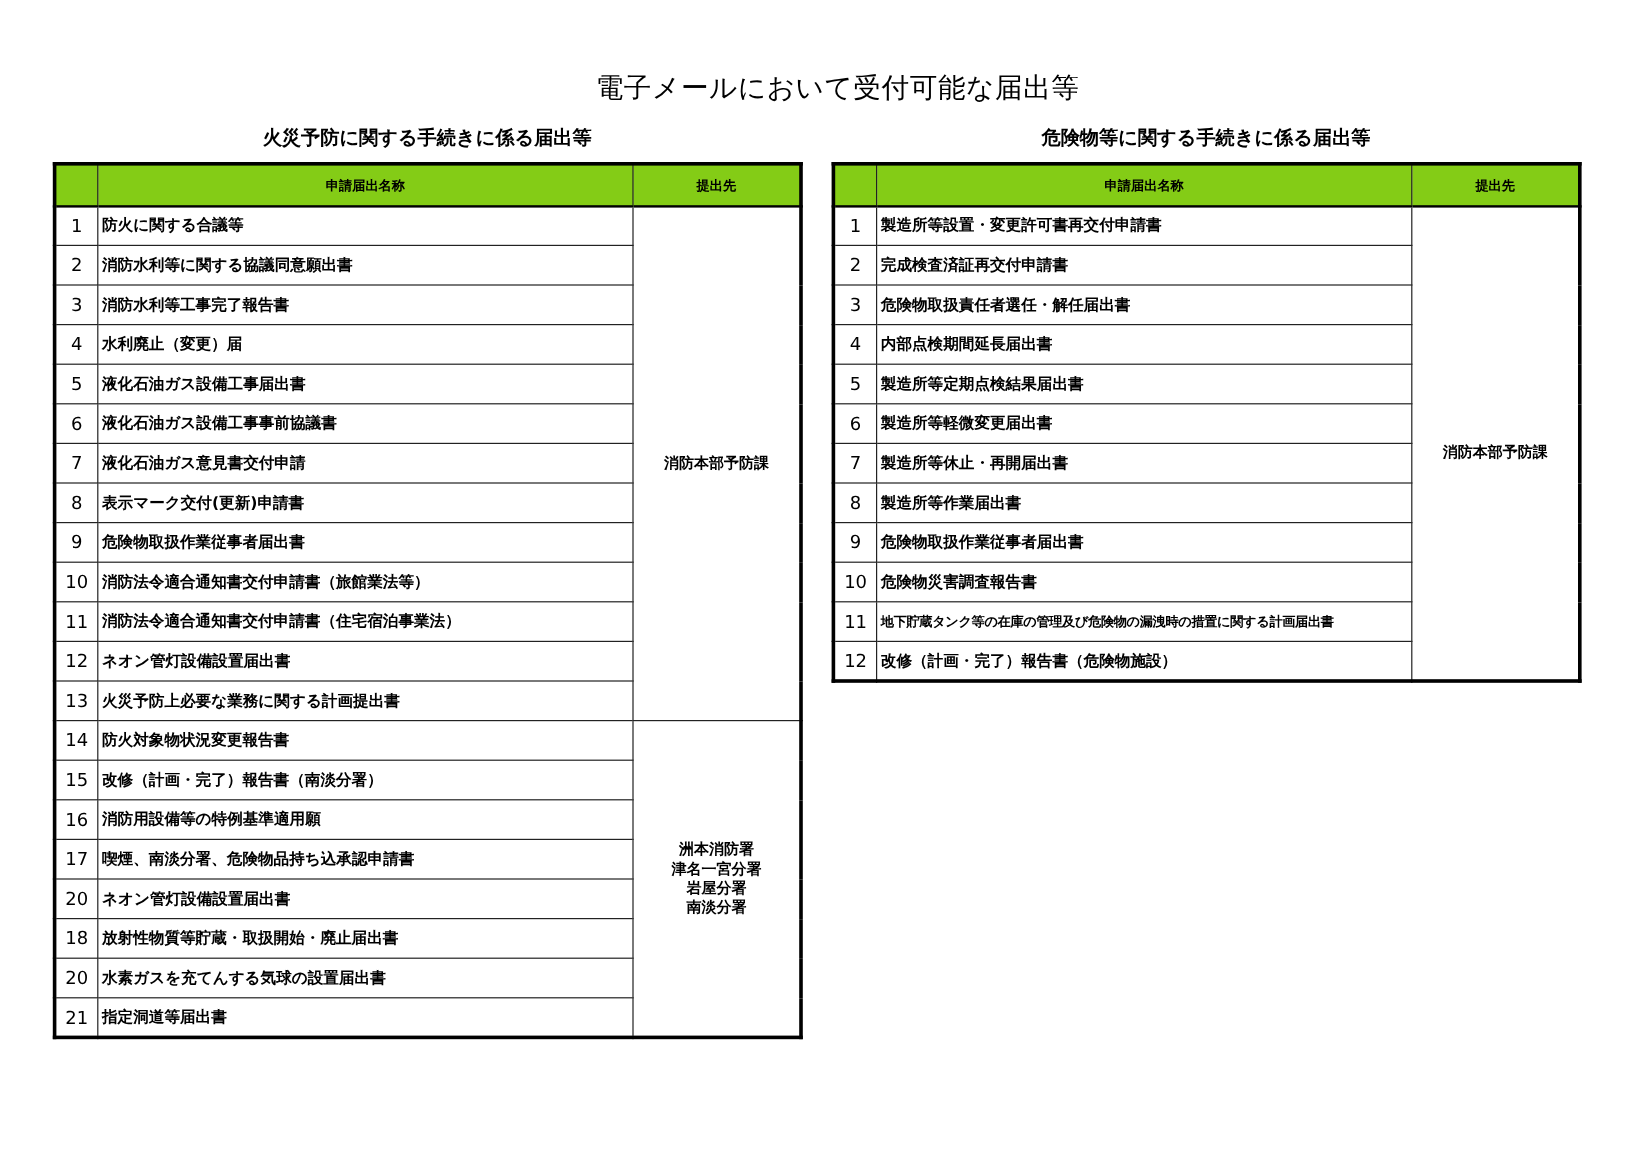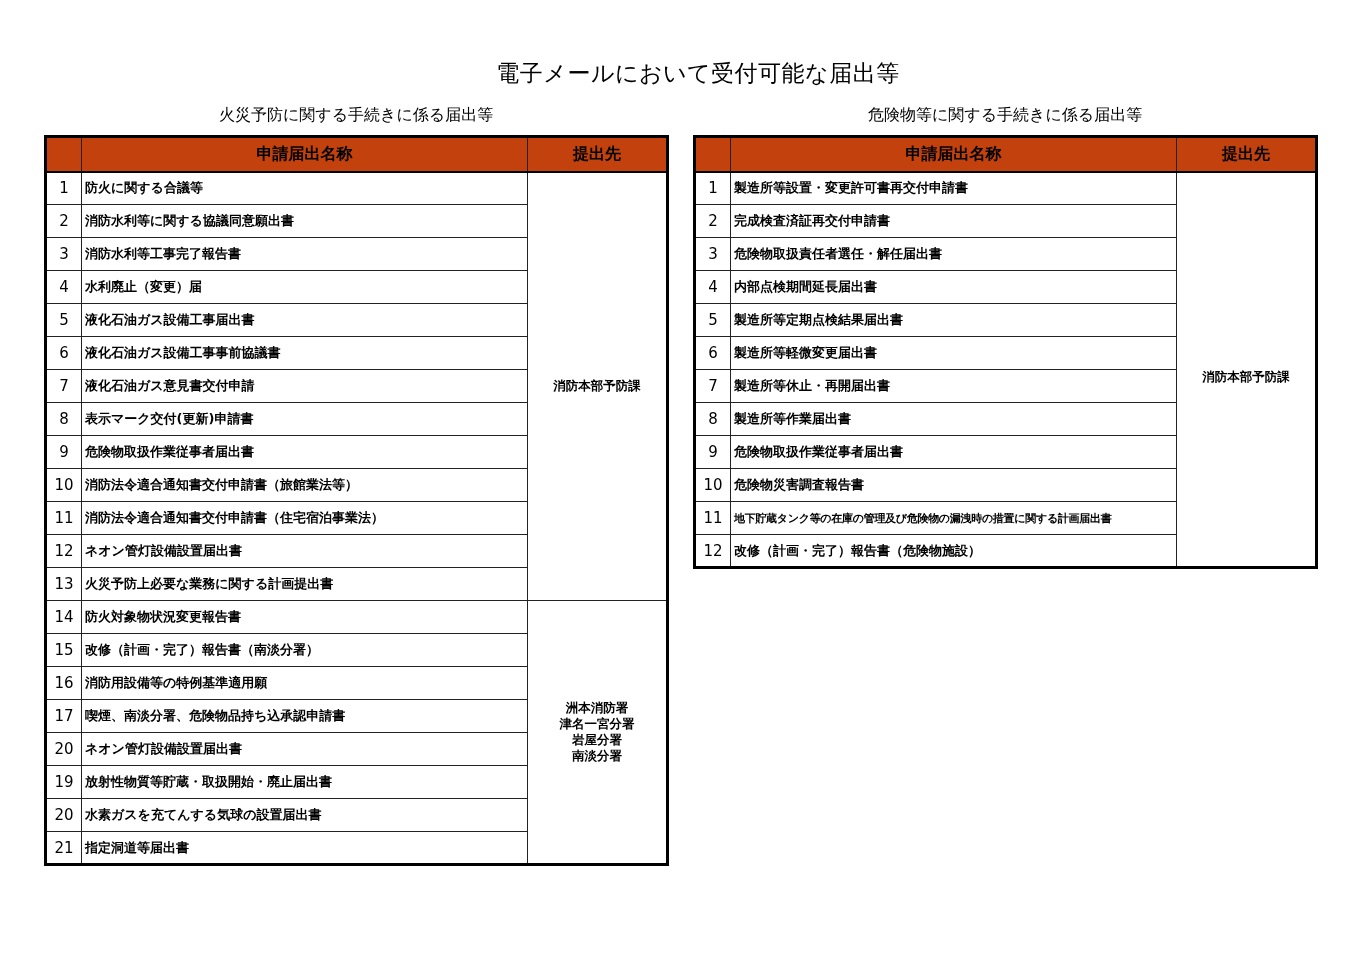--- a/index.html
+++ b/index.html
@@ -6,31 +6,31 @@
   body {
     width: 1360px; height: 962px; position: relative; overflow: hidden;
     font-family: "DejaVu Sans", "Liberation Sans", sans-serif;
     color: #000;
   }
   .main-title {
     position: absolute; left: 0; width: 1396px; top: 58px;
     text-align: center; font-size: 23px; font-weight: normal; letter-spacing: 0.5px;
   }
   .sub-title {
-    position: absolute; top: 105px; font-size: 16px; text-align: center;
+    position: absolute; top: 105px; font-size: 16px; text-align: center; font-weight: bold;
   }
   .tbl {
     position: absolute; border-collapse: collapse; table-layout: fixed;
     border: 3px solid #000;
   }
   .tbl th, .tbl td {
     border: 1.5px solid #222; padding: 0; height: 33px; box-sizing: border-box;
   }
   .tbl thead th {
-    background: #c2410c; font-size: 16px; font-weight: bold; height: 35px;
+    background: #84cc16; font-size: 11px; font-weight: bold; height: 35px;
     text-align: center; border-bottom: 2.5px solid #000;
   }
   .tbl td.num { text-align: center; font-size: 15px; }
   .tbl td.name { font-size: 13px; font-weight: bold; padding-left: 3px; white-space: nowrap; overflow: hidden; margin-left: 27px; }
   .tbl td.name.small { font-size: 11px; letter-spacing: -0.3px; }
   .tbl td.dest { text-align: center; font-size: 12.5px; font-weight: bold; line-height: 16px; vertical-align: middle; }
   .tbl td.dest.top { vertical-align: top; padding-top: 196px; }
   .dest-line { display: block; }
 </style>
 </head>
@@ -130,21 +130,21 @@
       </tr>
       <tr>
         <td class="num">17</td>
         <td class="name">喫煙、南淡分署、危険物品持ち込承認申請書</td>
       </tr>
       <tr>
         <td class="num">20</td>
         <td class="name">ネオン管灯設備設置届出書</td>
       </tr>
       <tr>
-        <td class="num">19</td>
+        <td class="num">18</td>
         <td class="name">放射性物質等貯蔵・取扱開始・廃止届出書</td>
       </tr>
       <tr>
         <td class="num">20</td>
         <td class="name">水素ガスを充てんする気球の設置届出書</td>
       </tr>
       <tr>
         <td class="num">21</td>
         <td class="name">指定洞道等届出書</td>
       </tr>

